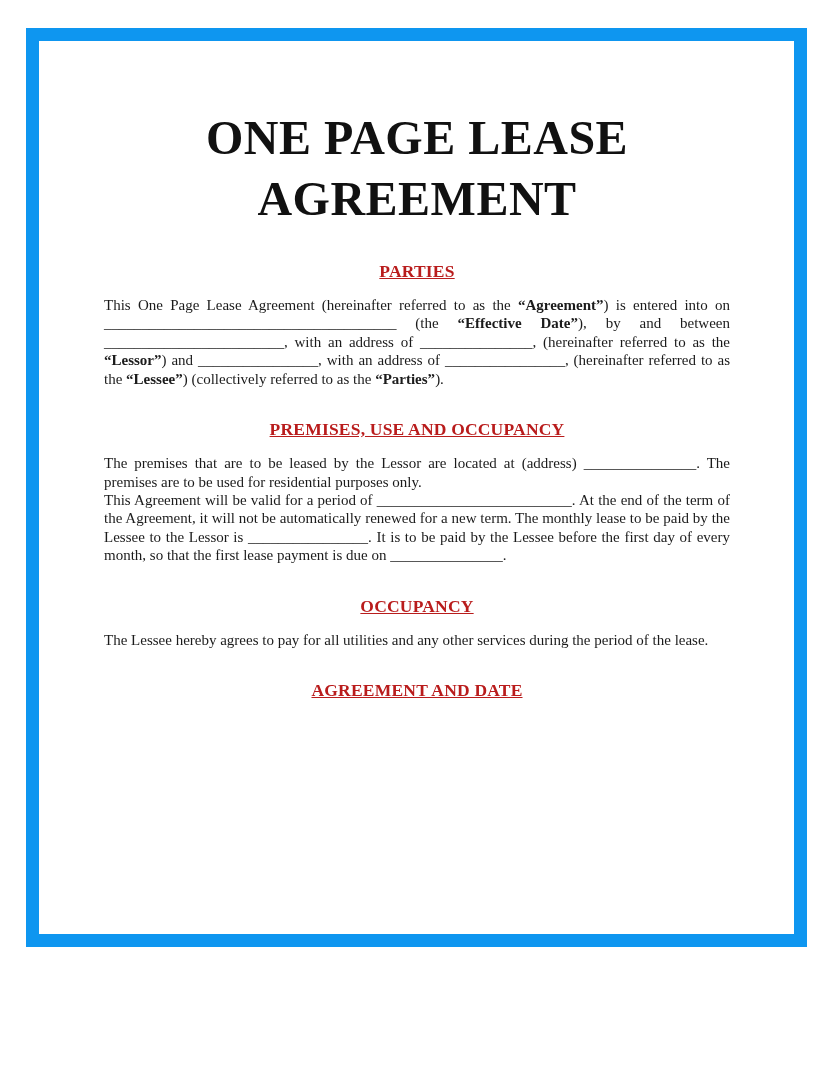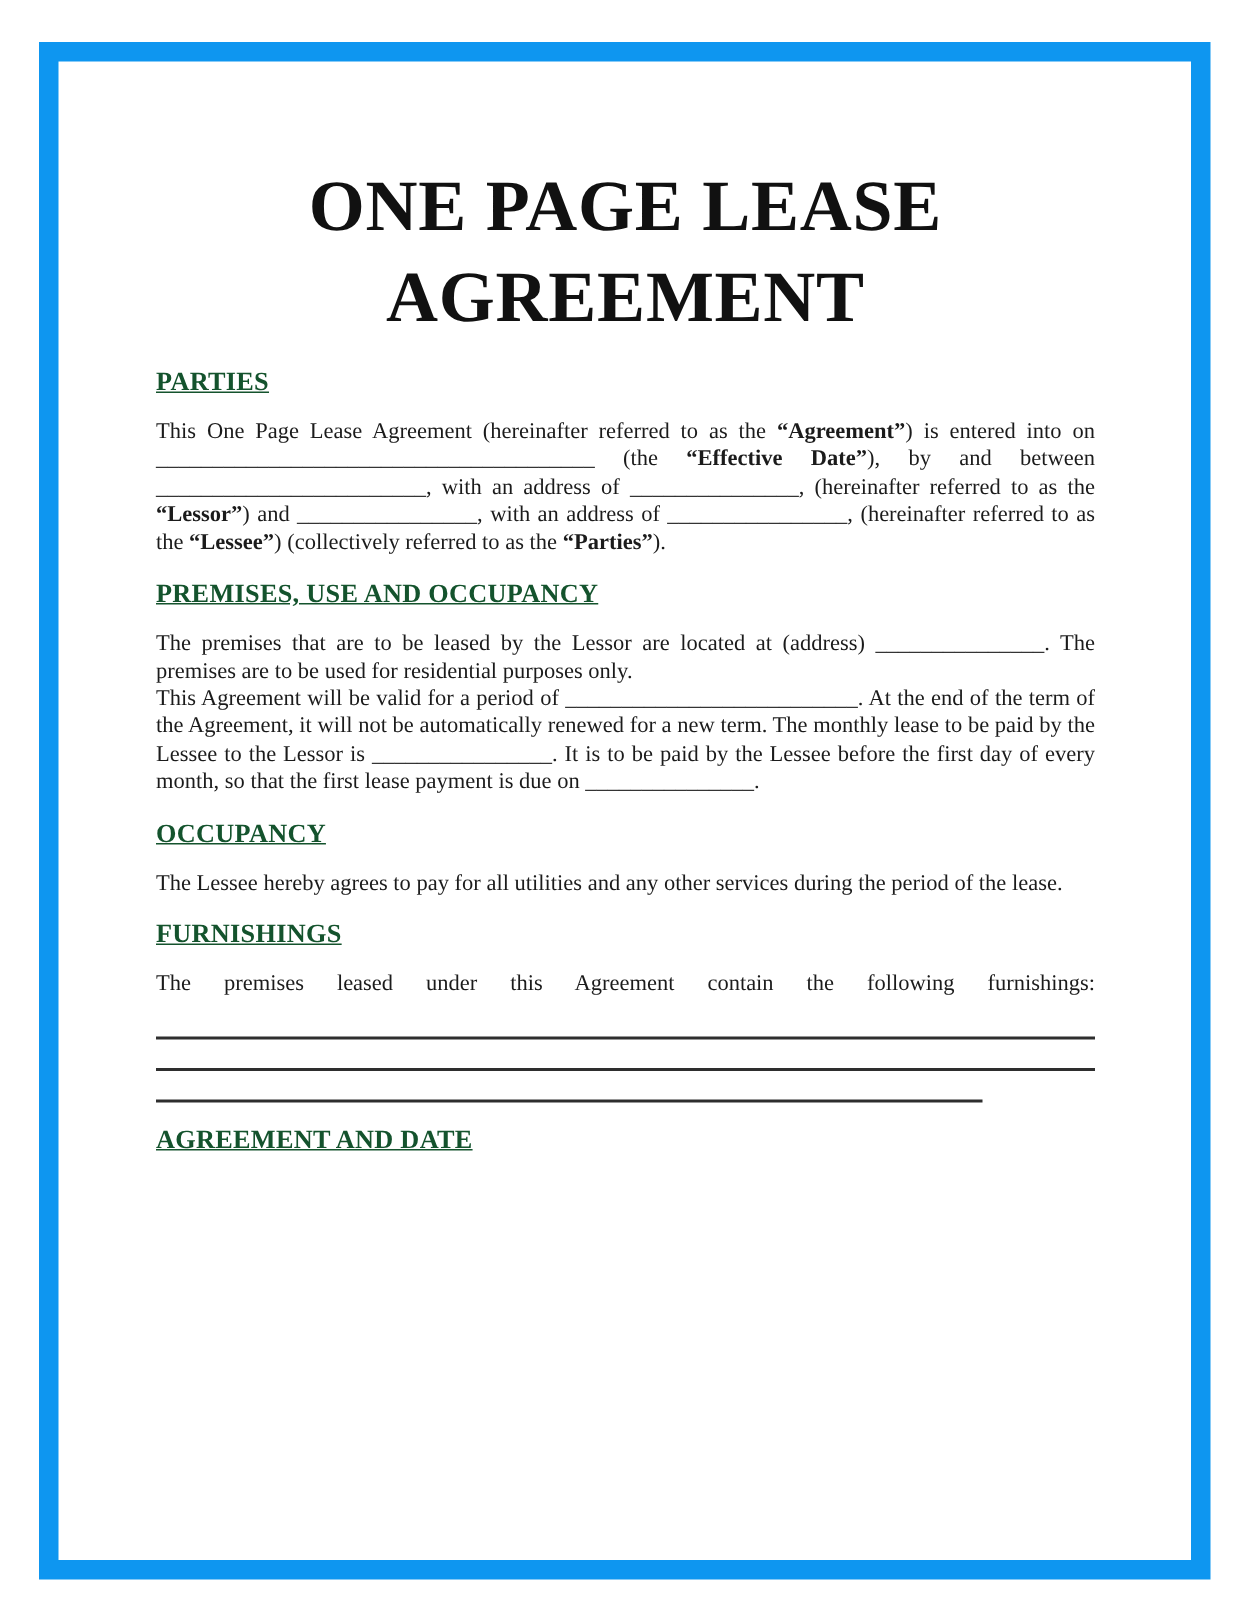--- a/index.html
+++ b/index.html
@@ -9,21 +9,21 @@
     background: #ffffff;
     position: relative;
     font-family: "Liberation Serif", serif;
     color: #1b1b1b;
   }
   .frame {
     position: absolute;
     left: 26px;
     top: 28px;
     width: 781px;
-    height: 1025px;
+    height: 919px;
     box-sizing: border-box;
     border: 13px solid #0e96f0;
     background: #ffffff;
     overflow: hidden;
   }
   .doc {
     padding: 66px 64px 0 65px;
   }
   .title {
     font-size: 48px;
@@ -34,22 +34,23 @@
     color: #111111;
     margin: 0 auto 6px auto;
     max-width: 600px;
   }
   .section h2 {
     font-size: 17.5px;
     line-height: 1.2;
     font-weight: bold;
     text-decoration: underline;
     letter-spacing: 0.2px;
-    color: #14532d;
-    margin: 14px 0 14px 0;
+    color: #b91c1c;
+    margin: 31px 0 14px 0;
+    text-align: center;
   }
   .section p {
     font-size: 15px;
     line-height: 1.23;
     margin: 0;
     text-align: justify;
   }
   .section p.stretch {
     text-align-last: justify;
   }
@@ -81,28 +82,19 @@
 
     <div class="section">
       <p><span>This Agreement will be valid for a period of </span><span class="blank">__________________________</span><span>. At the end of the term of the Agreement, it will not be automatically renewed for a new term. The monthly lease to be paid by the Lessee to the Lessor is </span><span class="blank">________________</span><span>. It is to be paid by the Lessee before the first day of every month, so that the first lease payment is due on </span><span class="blank">_______________</span><span>.</span></p>
     </div>
 
     <div class="section">
       <h2>OCCUPANCY</h2>
       <p><span>The Lessee hereby agrees to pay for all utilities and any other services during the period of the lease.</span></p>
     </div>
 
-    <div class="section">
-      <h2>FURNISHINGS</h2>
-      <p class="stretch"><span>The premises leased under this Agreement contain the following furnishings:</span></p>
-      <div class="rule-lines">
-          <div class="rule-line" style="width: 100%;"></div>
-          <div class="rule-line" style="width: 100%;"></div>
-          <div class="rule-line" style="width: 88%;"></div>
-        </div>
-    </div>
 
     <div class="section">
       <h2>AGREEMENT AND DATE</h2>
     </div>
 
   </div>
 </div>
 
 </body></html>

